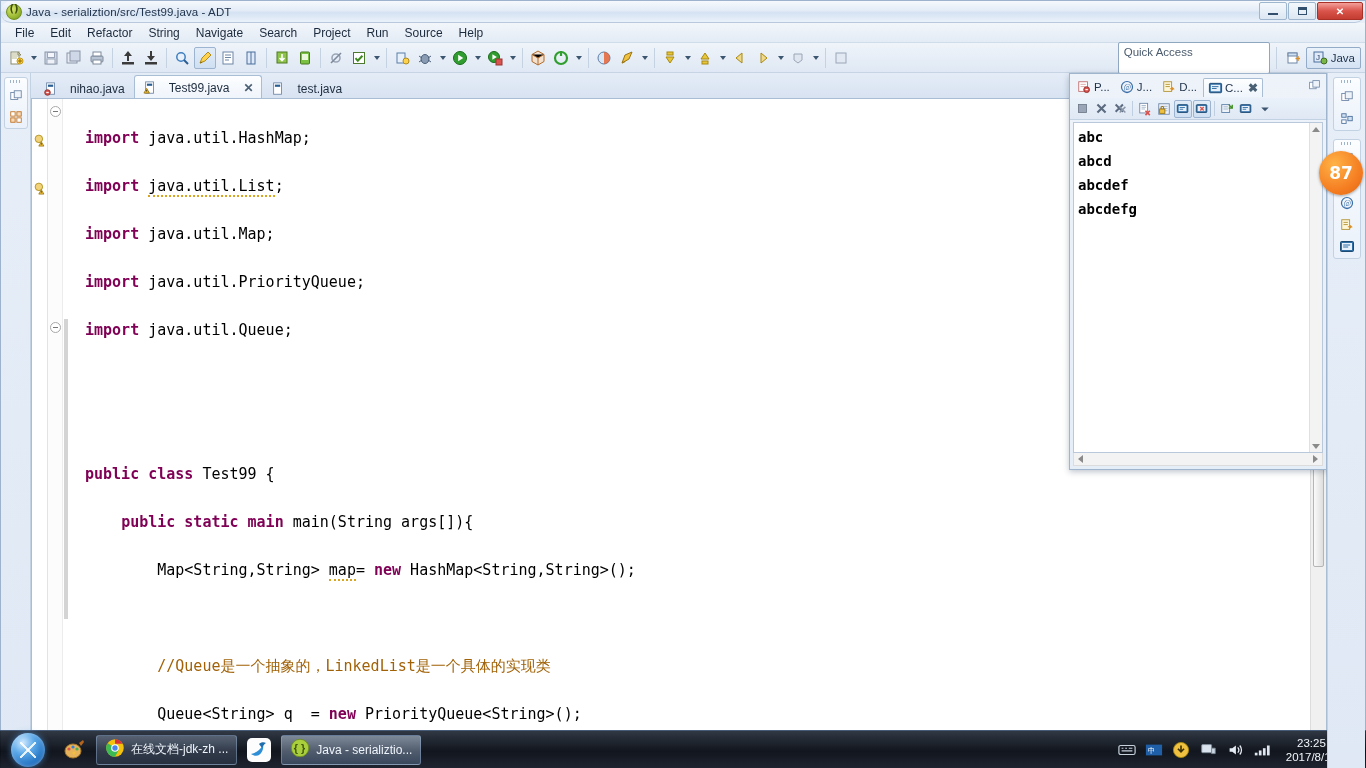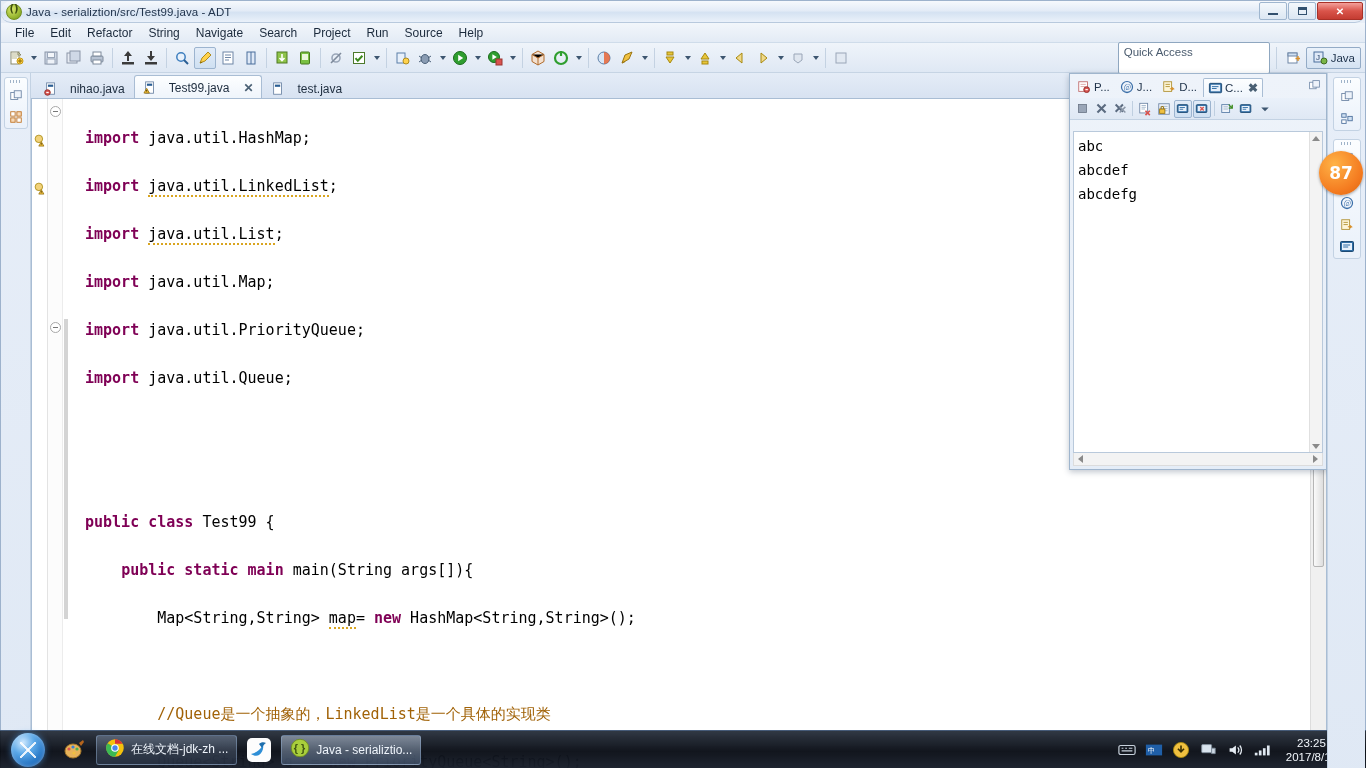--- a/index.html
+++ b/index.html
@@ -191,21 +191,21 @@
   .cv-tab.active { background: linear-gradient(180deg,#fdfeff,#eff5fc); border:1px solid #a9bdd4; border-bottom:none; }
   .cv-tab .tic { width:14px; height:14px; }
   .cv-max { position:absolute; right:4px; top:4px; width:14px; height:14px; }
   .cv-toolbar {
     height: 22px; display:flex; align-items:center; gap:1px; padding:0 3px;
     background: linear-gradient(180deg,#eaf1fa,#dfe8f4); border-bottom:1px solid #c3d2e3;
   }
   .cvb { width:18px;height:18px;display:flex;align-items:center;justify-content:center;border:1px solid transparent;border-radius:2px;}
   .cvb.pressed { border-color:#9cb4cf; background:linear-gradient(180deg,#e2ecf8,#cfe0f2); }
   .cv-sep { width:1px;height:15px;background:#bfcfe0;margin:0 2px; }
-  .cv-body { flex:1; display:flex; background:#fff; border:1px solid #b9c9db; margin:11px 3px 0; min-height:0; }
+  .cv-body { flex:1; display:flex; background:#fff; border:1px solid #b9c9db; margin:2px 3px 0; min-height:0;font-weight:bold; }
   .cv-text {
     flex:1; padding:2px 4px; font-family:"DejaVu Sans Mono", monospace; font-size:14px;
     line-height:24px; color:#000; white-space:pre;
   }
   .cv-vscroll { width:13px; flex:0 0 13px; background:#f3f3f3; border-left:1px solid #e0e0e0; position:relative; }
   .cv-vscroll .a { position:absolute;left:0;right:0;height:12px;display:flex;align-items:center;justify-content:center;}
   .cv-vscroll .a.up{top:0;} .cv-vscroll .a.dn{bottom:0;}
   .cv-vscroll .a.up::after{content:"";border-left:4px solid transparent;border-right:4px solid transparent;border-bottom:5px solid #8a8a8a;}
   .cv-vscroll .a.dn::after{content:"";border-left:4px solid transparent;border-right:4px solid transparent;border-top:5px solid #8a8a8a;}
   .cv-hscroll { height:13px; margin:0 3px 3px; background:#f3f3f3; border:1px solid #dcdcdc; border-top:none; position:relative; display:flex; }
@@ -599,21 +599,20 @@
             <span class="fold-marker" style="top:223px"></span>
           </div>
 
           <div class="gutter-change">
             <span class="change-bar" style="top:220px;height:300px;"></span>
           </div>
 
           <div class="code-scroll">
             <div class="code">
 <div class="ln"><span class="kw">import</span> java.util.HashMap;</div>
-<div class="ln"><span class="kw">import</span> <span class="sq">java.util.LinkedList</span>;</div>
 <div class="ln"><span class="kw">import</span> <span class="sq">java.util.List</span>;</div>
 <div class="ln"><span class="kw">import</span> java.util.Map;</div>
 <div class="ln"><span class="kw">import</span> java.util.PriorityQueue;</div>
 <div class="ln"><span class="kw">import</span> java.util.Queue;</div>
 <div class="ln"> </div>
 <div class="ln"> </div>
 <div class="ln"><span class="kw">public class</span> Test99 {</div>
 <div class="ln">    <span class="kw">public static main</span> main(String args[]){</div>
 <div class="ln">        Map&lt;String,String&gt; <span class="sq">map</span>= <span class="kw">new</span> HashMap&lt;String,String&gt;();</div>
 <div class="ln"> </div>
@@ -811,21 +810,21 @@
               </svg>
           </div>
           <div class="cvb">
             <svg width="12" height="12" viewBox="0 0 16 16">
                 <path d="M3 6l5 5 5-5z" fill="#3d5670"></path>
               </svg>
           </div>
         </div>
 
         <div class="cv-body">
-          <div class="cv-text"><div>abc</div><div>abcdef</div><div>abcdefg</div></div>
+          <div class="cv-text"><div>abc</div><div>abcd</div><div>abcdef</div><div>abcdefg</div></div>
           <div class="cv-vscroll">
             <div class="a up"></div>
             <div class="a dn"></div>
           </div>
         </div>
         <div class="cv-hscroll">
           <div class="cvh-a l"></div>
           <div class="cvh-a r"></div>
         </div>
       </div>

